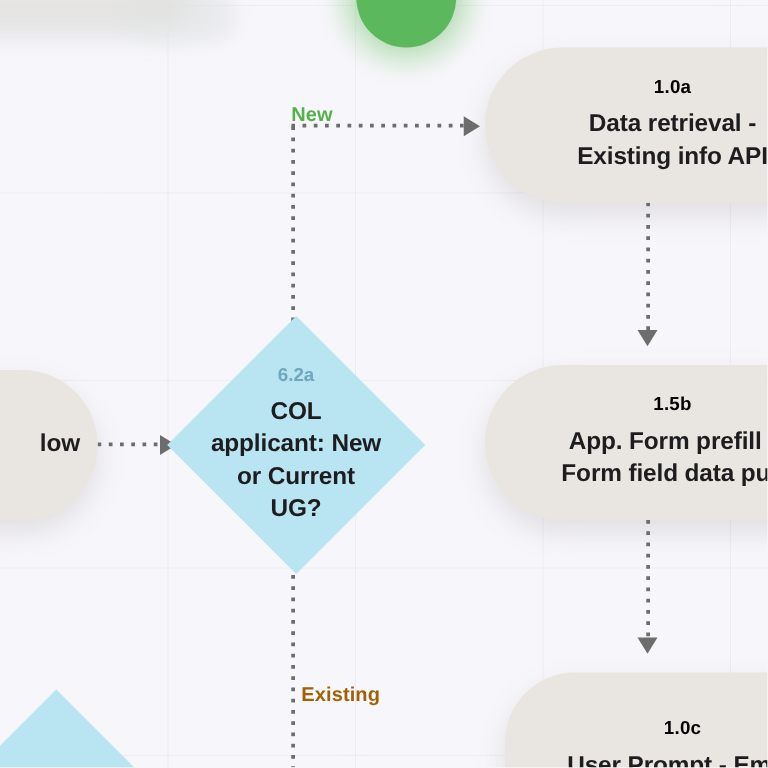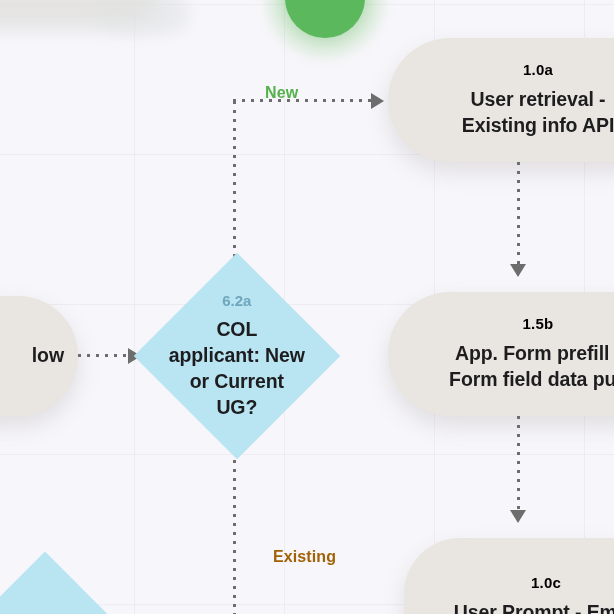--- a/index.html
+++ b/index.html
@@ -169,21 +169,20 @@
     border-right: 8px solid transparent;
     border-top: 13px solid #6d6d6d;
   }
 
   
   .edge-label {
     position: absolute;
     font-size: 16px;
     font-weight: 700;
     letter-spacing: 0.1px;
-    margin-left: 32px;
   }
   #label-new      { left: 233px; top: 84px;  color: #55b24b; }
   #label-existing { left: 241px; top: 548px; color: #a16207; }
 </style>
 </head>
 <body>
 
 <div id="canvas">
 
   <div class="grid-layer"></div>
@@ -213,21 +212,21 @@
 
   <div class="edge-label" id="label-new">New</div>
   <div class="edge-label" id="label-existing">Existing</div>
 
   <div class="node" id="node-left-partial">
     <div class="title">low</div>
   </div>
 
   <div class="node" id="node-1-0a">
     <div class="code">1.0a</div>
-    <div class="title">User retrieval -
+    <div class="title">Data retrieval -
 Existing info API</div>
   </div>
 
   <div class="node" id="node-1-0b">
     <div class="code">1.5b</div>
     <div class="title">App. Form prefill -
 Form field data pull</div>
   </div>
 
   <div class="node" id="node-1-0c">

